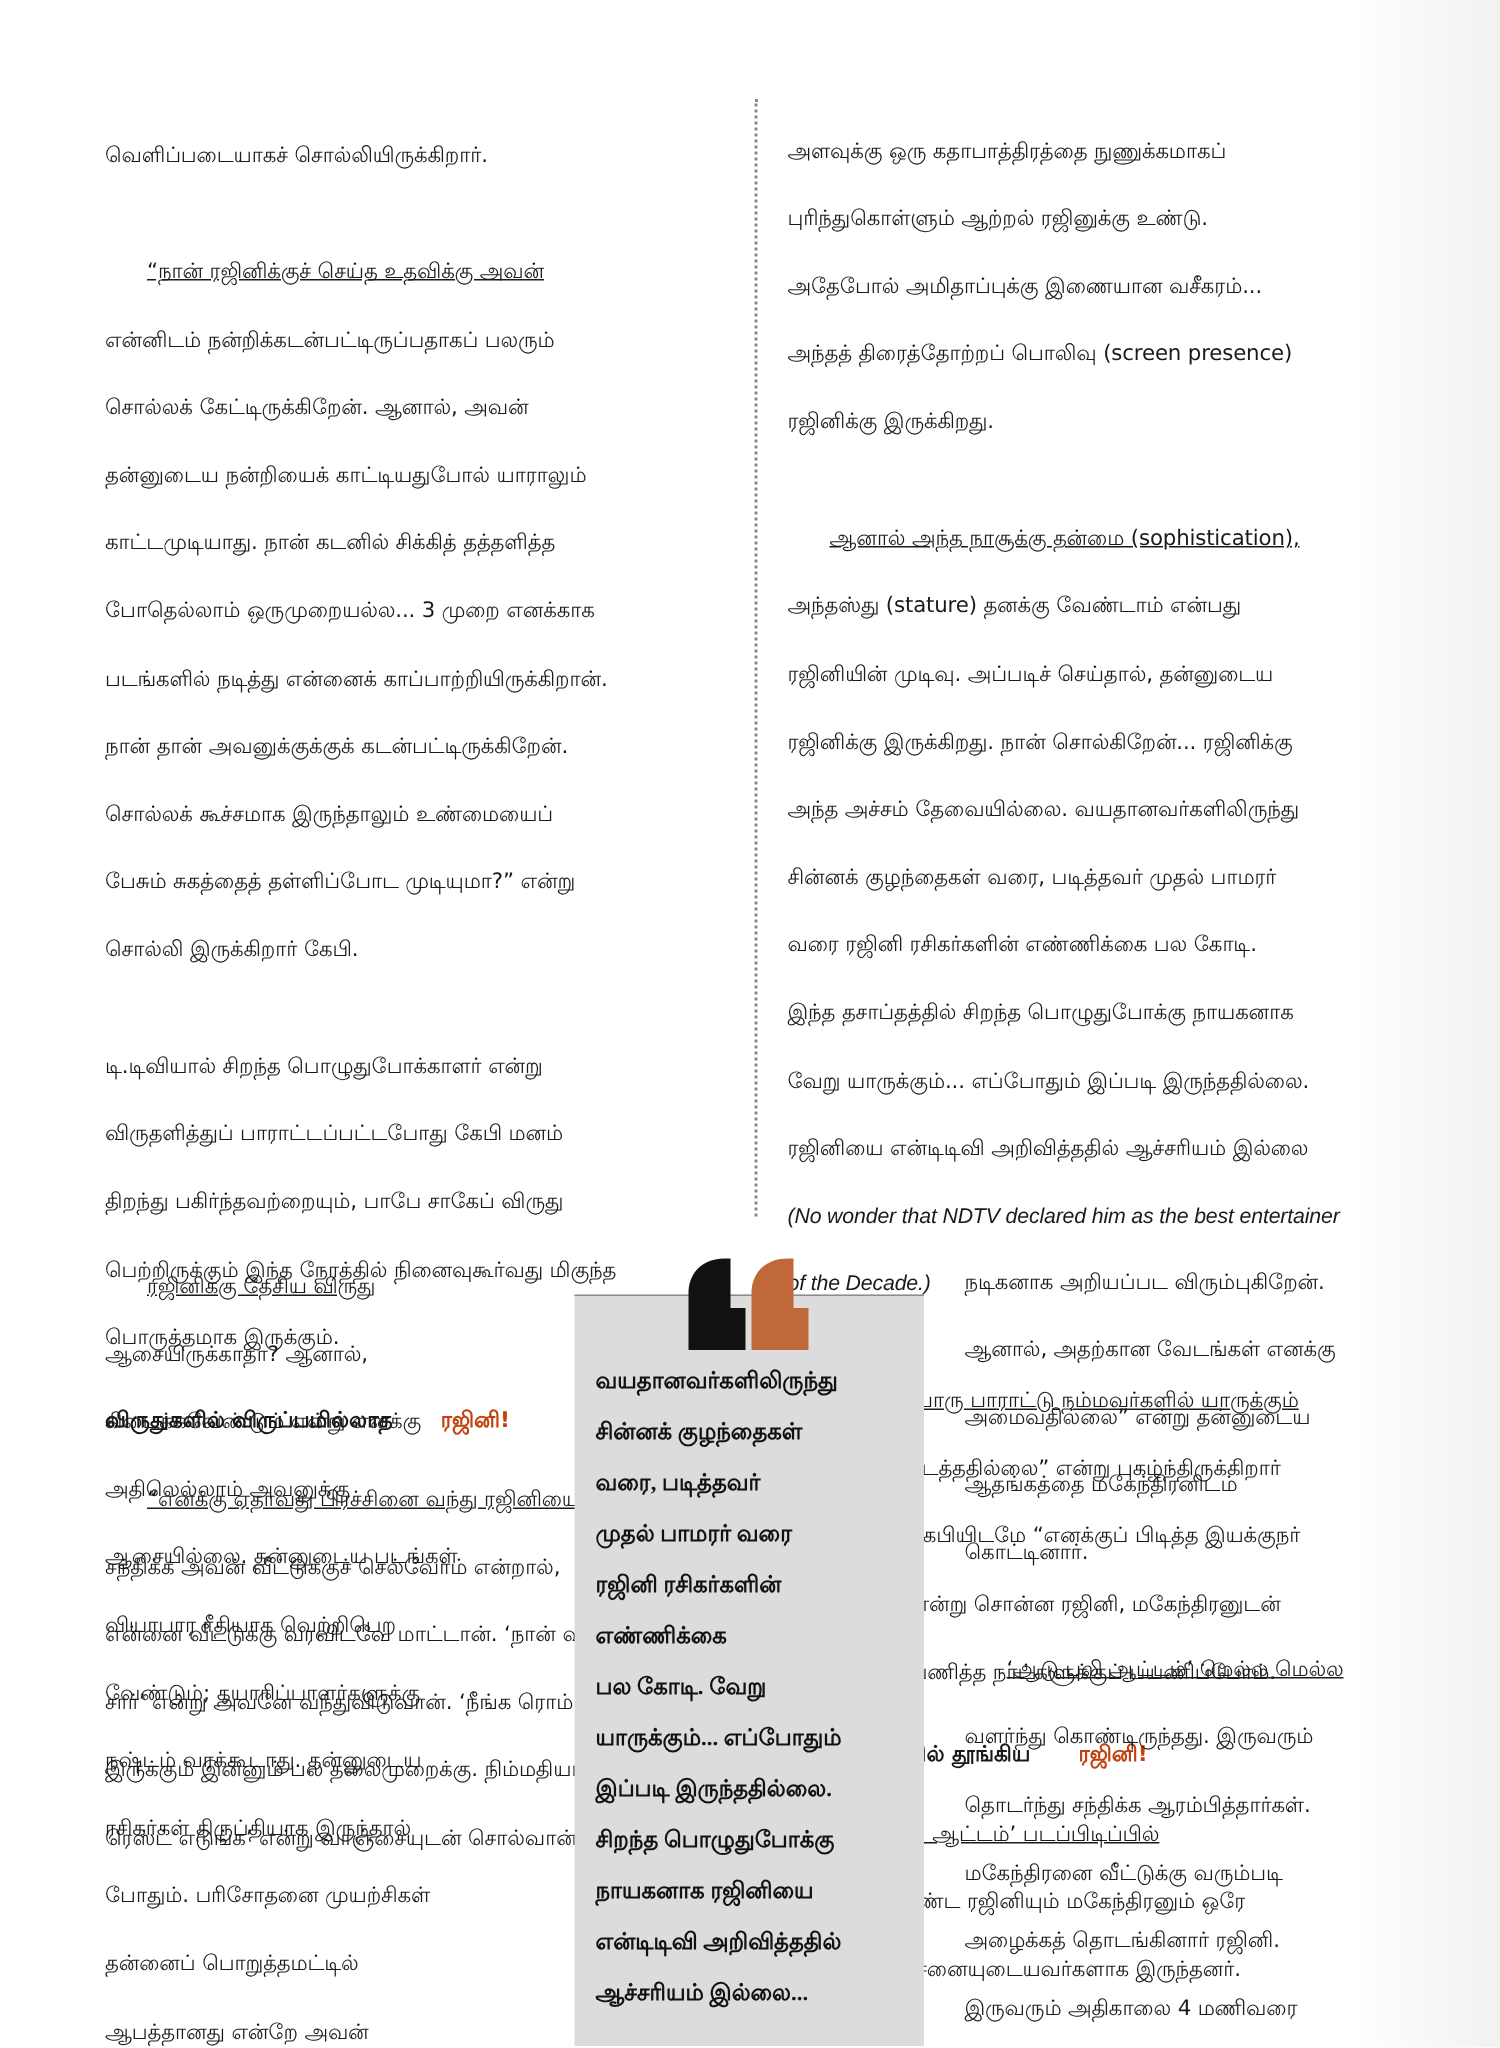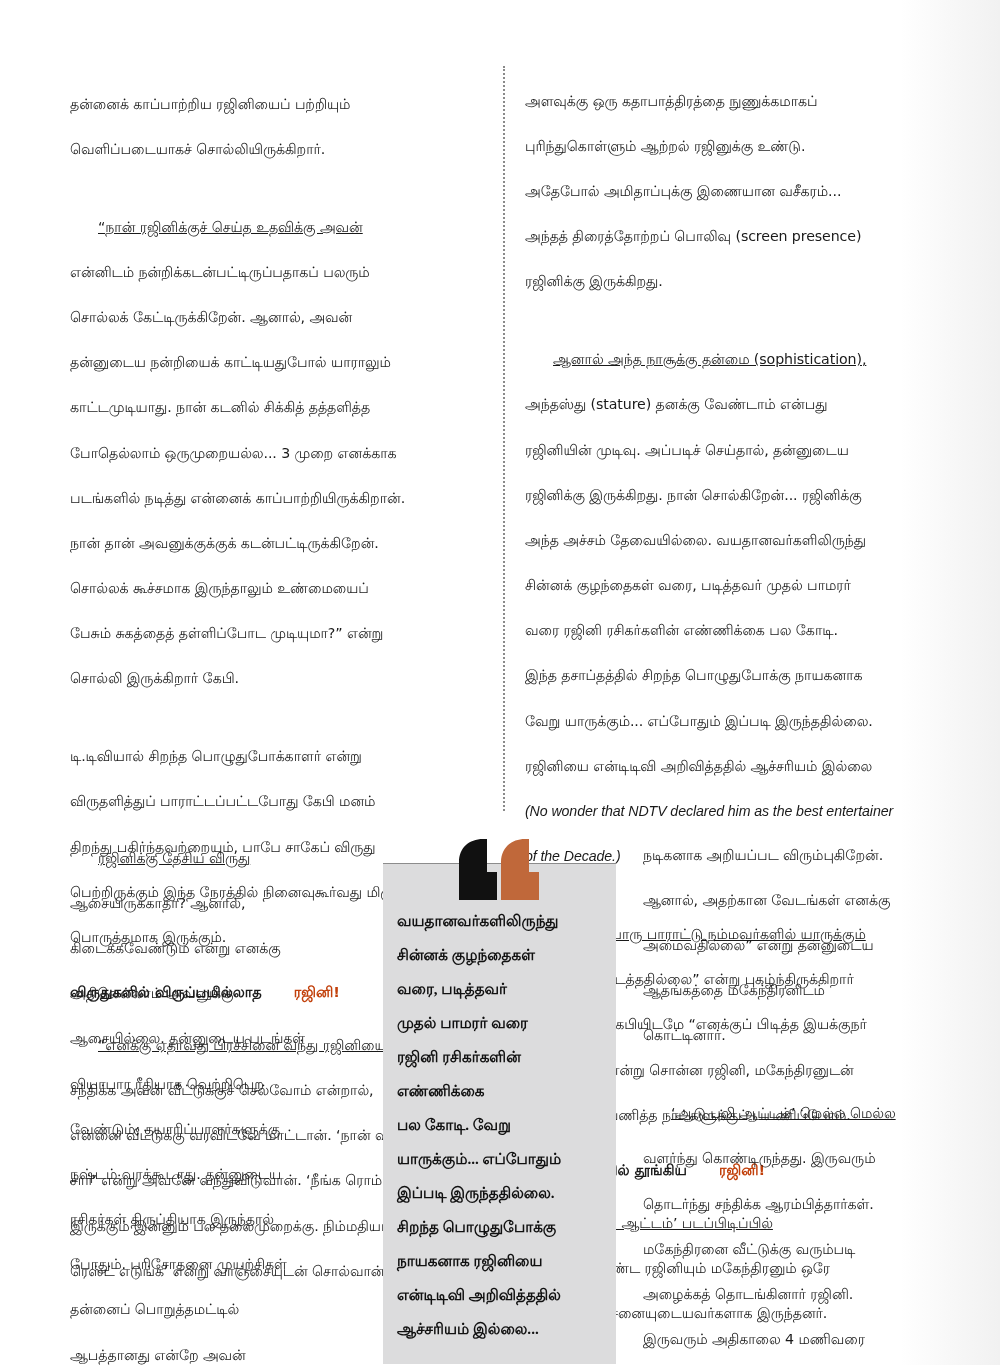--- a/index.html
+++ b/index.html
@@ -54,21 +54,20 @@
   }
   .pull-text .line { white-space: nowrap; font-family: Liberation Serif, serif; }
 </style>
 </head>
 <body>
 
 <div class="page">
 
   <div class="col-left">
     <p class="para">
-      <span class="line">தன்னைக் காப்பாற்றிய ரஜினியைப் பற்றியும்</span>
       <span class="line">வெளிப்படையாகச் சொல்லியிருக்கிறார்.</span>
     </p>
     <p class="para">
       <span class="line first">“நான் ரஜினிக்குச் செய்த உதவிக்கு அவன்</span>
       <span class="line">என்னிடம் நன்றிக்கடன்பட்டிருப்பதாகப் பலரும்</span>
       <span class="line">சொல்லக் கேட்டிருக்கிறேன். ஆனால், அவன்</span>
       <span class="line">தன்னுடைய நன்றியைக் காட்டியதுபோல் யாராலும்</span>
       <span class="line">காட்டமுடியாது. நான் கடனில் சிக்கித் தத்தளித்த</span>
       <span class="line">போதெல்லாம் ஒருமுறையல்ல... 3 முறை எனக்காக</span>
       <span class="line">படங்களில் நடித்து என்னைக் காப்பாற்றியிருக்கிறான்.</span>

